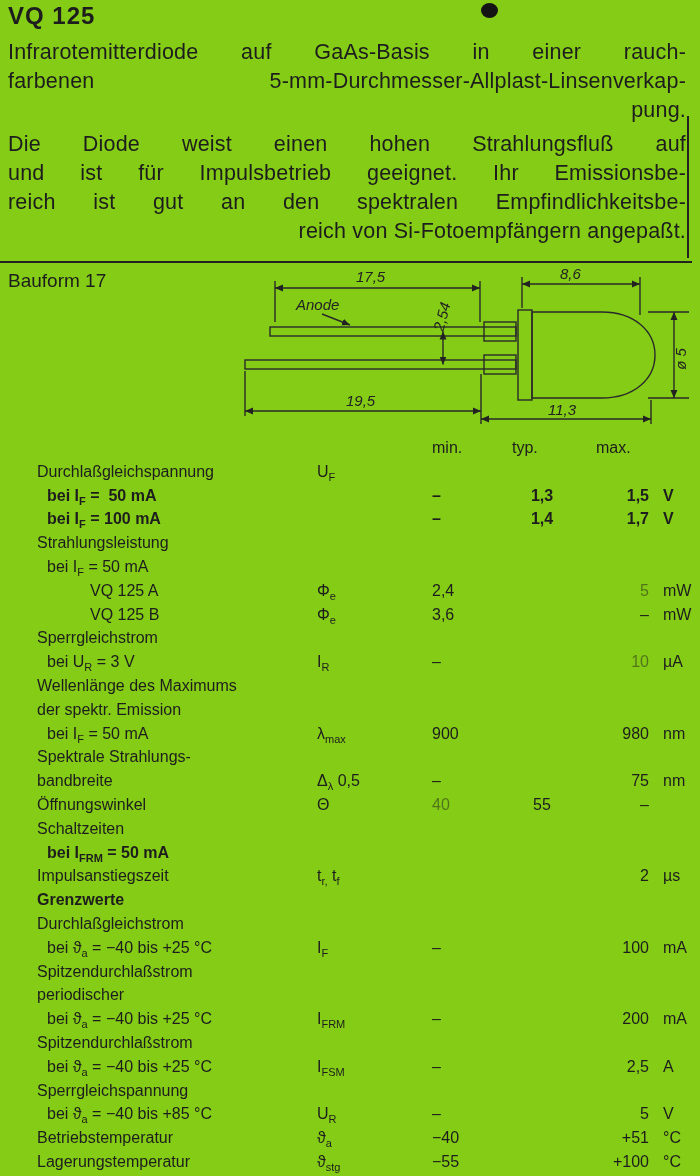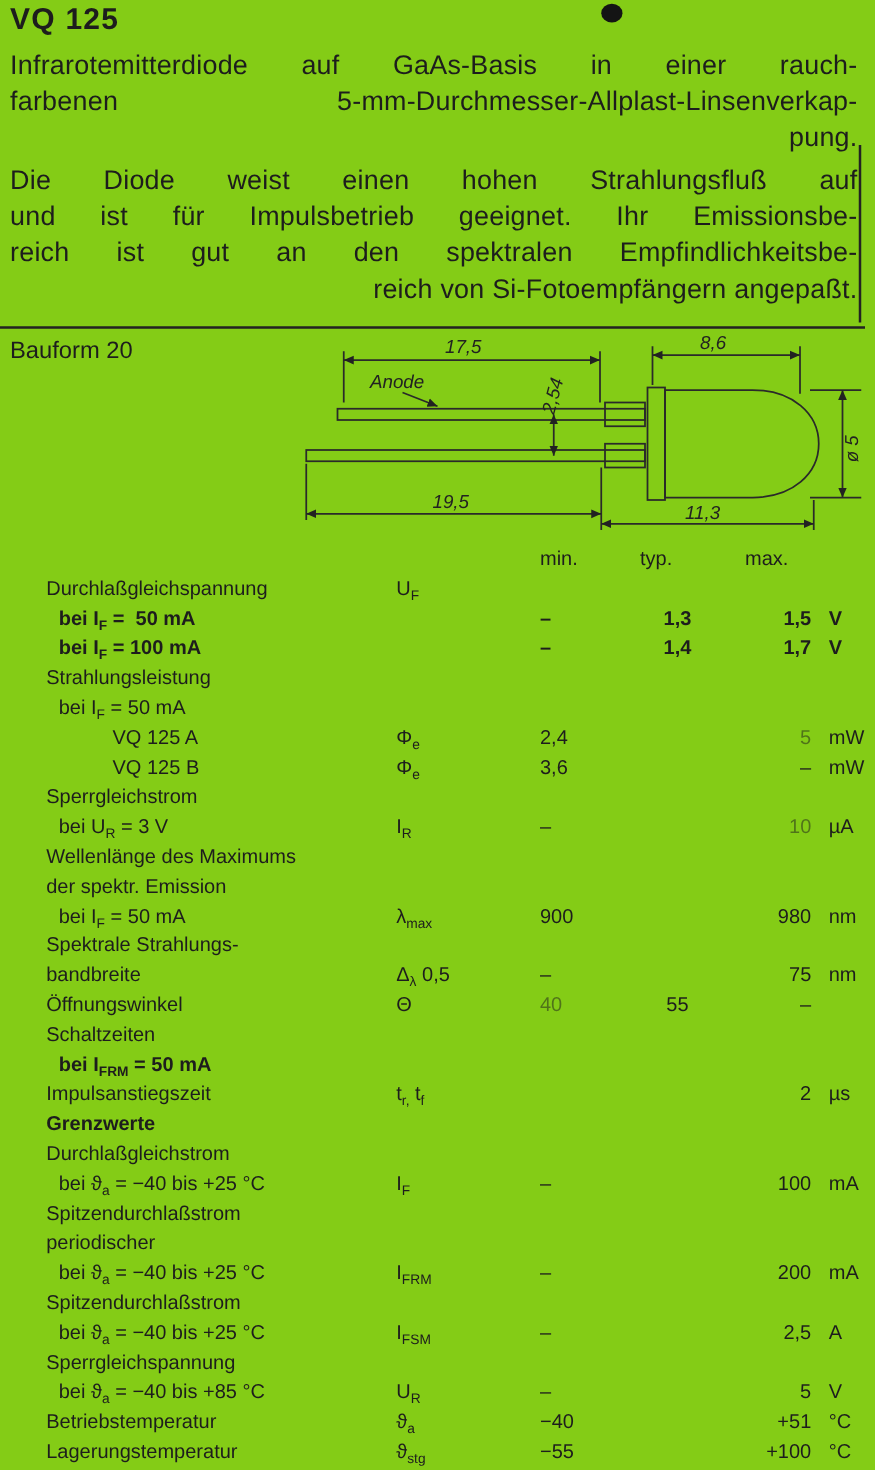--- a/index.html
+++ b/index.html
@@ -55,21 +55,21 @@
       <div class="jline">Die Diode weist einen hohen Strahlungsfluß auf</div>
       <div class="jline">und ist für Impulsbetrieb geeignet. Ihr Emissionsbe-</div>
       <div class="jline">reich ist gut an den spektralen Empfindlichkeitsbe-</div>
       <div class="lline">reich von Si-Fotoempfängern angepaßt.</div>
     </div>
   </div>
 
   <div class="rule-h"></div>
   <div class="rule-v"></div>
 
-  <div class="bauform">Bauform 20</div>
+  <div class="bauform">Bauform 17</div>
 
   <svg class="drawing" width="700" height="170" viewBox="0 0 700 170">
     <defs>
       <marker id="ar" markerWidth="10" markerHeight="9" refX="8" refY="4" orient="auto-start-reverse" markerUnits="userSpaceOnUse">
         <path d="M0,0.5 L8,4 L0,7.5 Z" fill="#222"></path>
       </marker>
     </defs>
 
     <g stroke="#2a2a2a" stroke-width="1.4" fill="none">
 

